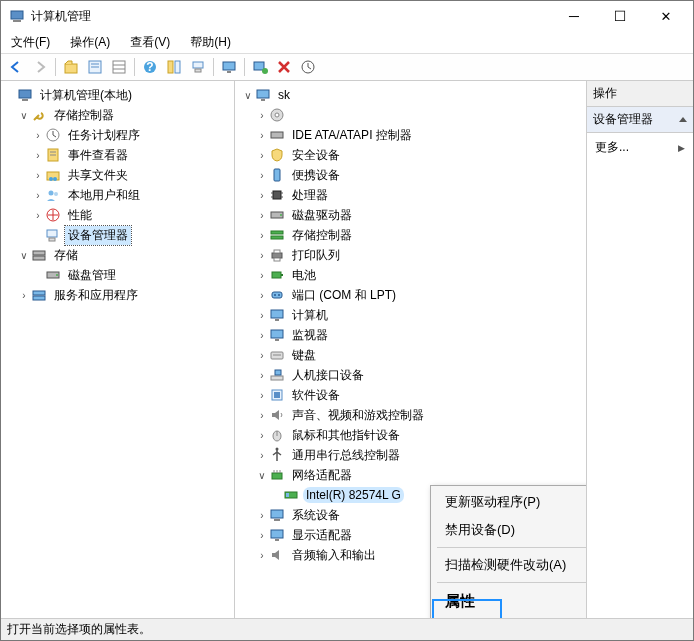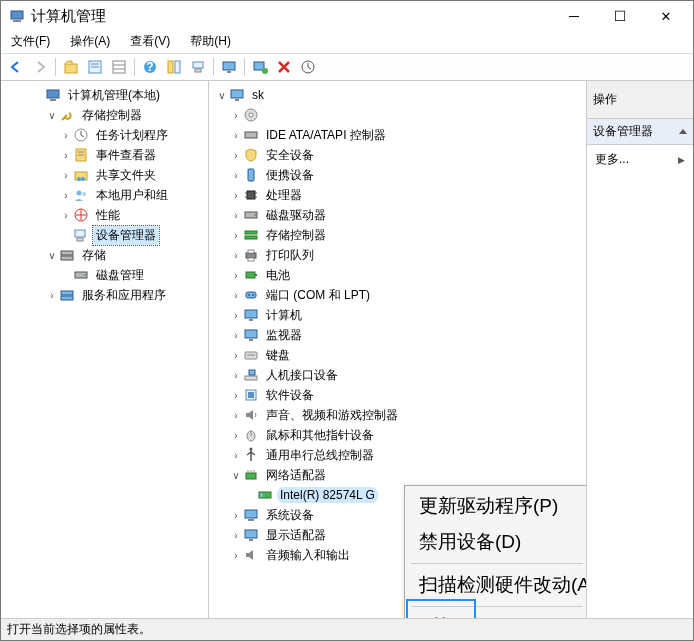--- a/index.html
+++ b/index.html
@@ -1,44 +1,44 @@
 <!DOCTYPE html>
 <html><head>
 <meta charset="utf-8">
 <style>
 * { box-sizing: border-box; margin: 0; padding: 0; font-family: "Microsoft YaHei", "Segoe UI", sans-serif; font-size: 12px; }
 body { background: #fff; width: 694px; height: 641px; overflow: hidden; }
 .window { width: 694px; height: 641px; border: 1px solid #777; display: flex; flex-direction: column; background: #fff; }
 .titlebar { height: 30px; display: flex; align-items: center; padding: 0 4px; }
 .titlebar .ticon { width: 16px; height: 16px; margin: 0 6px 0 4px; }
-.titlebar .title { flex: 1; font-size: 15px; }
+.titlebar .title { flex: 1; font-size: 12px; }
 .titlebar .ctrl { width: 46px; height: 30px; display: flex; align-items: center; justify-content: center; font-size: 14px; font-family: "Segoe MDL2 Assets", sans-serif; }
 .titlebar .ctrl.close { font-size: 13px; }
-.menubar { height: 22px; display: flex; align-items: flex-start; padding: 0 4px; gap: 8px; }
+.menubar { height: 22px; display: flex; align-items: center; padding: 0 4px; gap: 8px; }
 .menubar .menu { padding: 2px 6px; }
 .toolbar { height: 28px; border-top: 1px solid #ddd; border-bottom: 1px solid #ccc; display: flex; align-items: center; padding: 0 4px; gap: 2px; background: #fefefe; }
 .tb-btn { width: 22px; height: 22px; display: flex; align-items: center; justify-content: center; border: 1px solid transparent; }
 .tb-sep { width: 1px; height: 18px; background: #ccc; margin: 0 2px; }
 .content { flex: 1; display: flex; min-height: 0; }
-.left-pane { width: 180px; border-right: 1px solid #ccc; padding: 4px 2px; overflow: hidden; margin-left: 28px; }
+.left-pane { width: 234px; border-right: 1px solid #ccc; padding: 4px 2px; overflow: hidden; }
 .mid-pane { flex: 1; border-right: 1px solid #ccc; padding: 4px 2px; overflow: hidden; position: relative; }
 .right-pane { width: 106px; display: flex; flex-direction: column; border-left: 0; }
-.right-pane .hdr { background: #f0f0f0; border-bottom: 1px solid #ccc; padding: 10px 6px; font-size: 12px; }
+.right-pane .hdr { background: #f0f0f0; border-bottom: 1px solid #ccc; padding: 4px 6px; font-size: 12px; }
 .right-pane .sub { background: #e8eef8; padding: 4px 6px; display: flex; justify-content: space-between; align-items: center; border-bottom: 1px solid #ccc; }
 .right-pane .more { padding: 6px 8px; display: flex; justify-content: space-between; align-items: center; }
 .tree { }
 .tree-row { display: flex; align-items: center; height: 20px; white-space: nowrap; }
 .tree-row.sel .label { background: #cde8ff; outline: 1px dotted #555; }
 .tree-row.hl .label { background: #cde8ff; border-radius: 7px; }
 .tw { width: 14px; text-align: center; font-size: 10px; color: #555; cursor: default; }
 .icon { width: 16px; height: 16px; margin-right: 4px; display: inline-flex; align-items: center; justify-content: center; flex-shrink: 0; }
 .label { padding: 1px 3px; }
 .pad { display: inline-block; }
 .context-menu { position: absolute; background: #f5f5f5; border: 1px solid #aaa; box-shadow: 2px 2px 6px rgba(0,0,0,0.25); padding: 2px; z-index: 10; }
-.context-menu .cm-item { padding: 5px 18px 5px 12px; white-space: nowrap; font-size: 19px; }
+.context-menu .cm-item { padding: 5px 18px 5px 12px; white-space: nowrap; font-size: 13px; }
 .context-menu .cm-item.bold { font-weight: bold; font-size: 15px; padding: 6px 18px 6px 12px; }
 .context-menu .cm-hover { position: absolute; border: 2px solid #1e90ff; pointer-events: none; }
 .context-menu .cm-sep { height: 1px; background: #ccc; margin: 3px 4px; }
 .statusbar { height: 22px; border-top: 1px solid #ccc; display: flex; align-items: center; padding: 0 6px; background: #f0f0f0; }
 svg { display: block; }
 .arrow-up { width: 0; height: 0; border-left: 4px solid transparent; border-right: 4px solid transparent; border-bottom: 5px solid #555; }
 .chev-right { font-size: 9px; color: #555; }
 </style>
 </head>
 <body>

